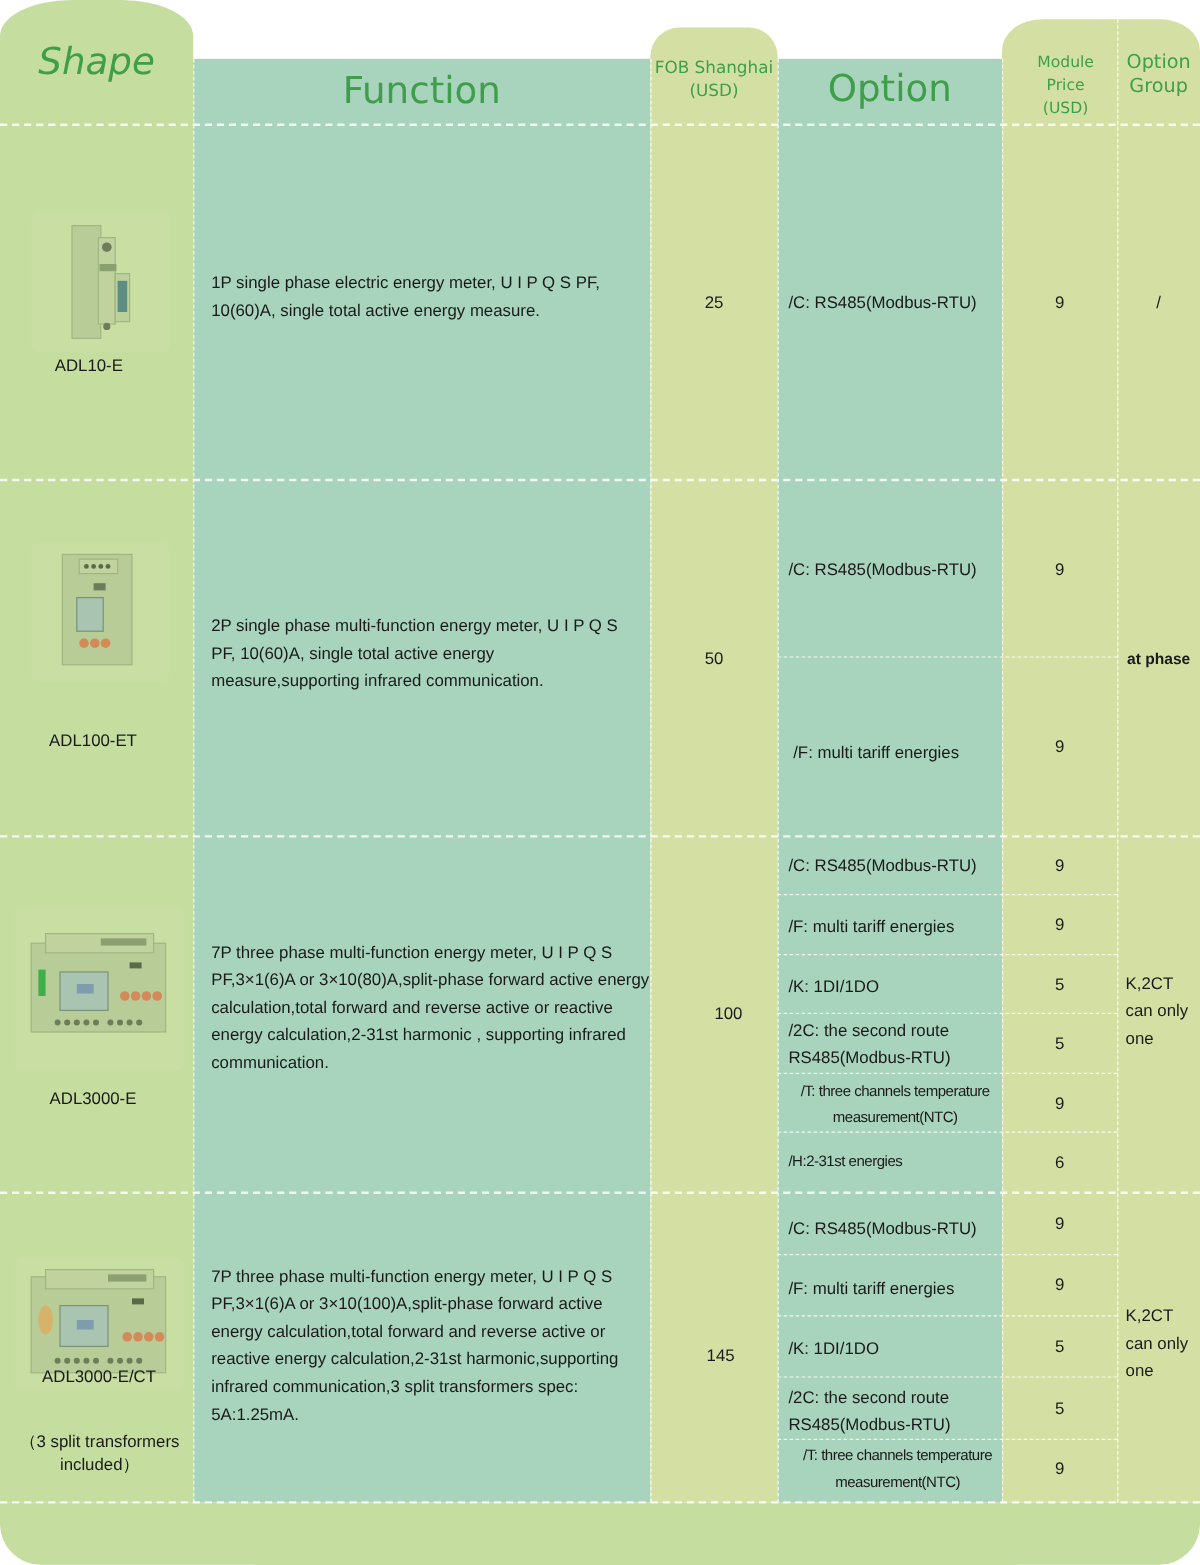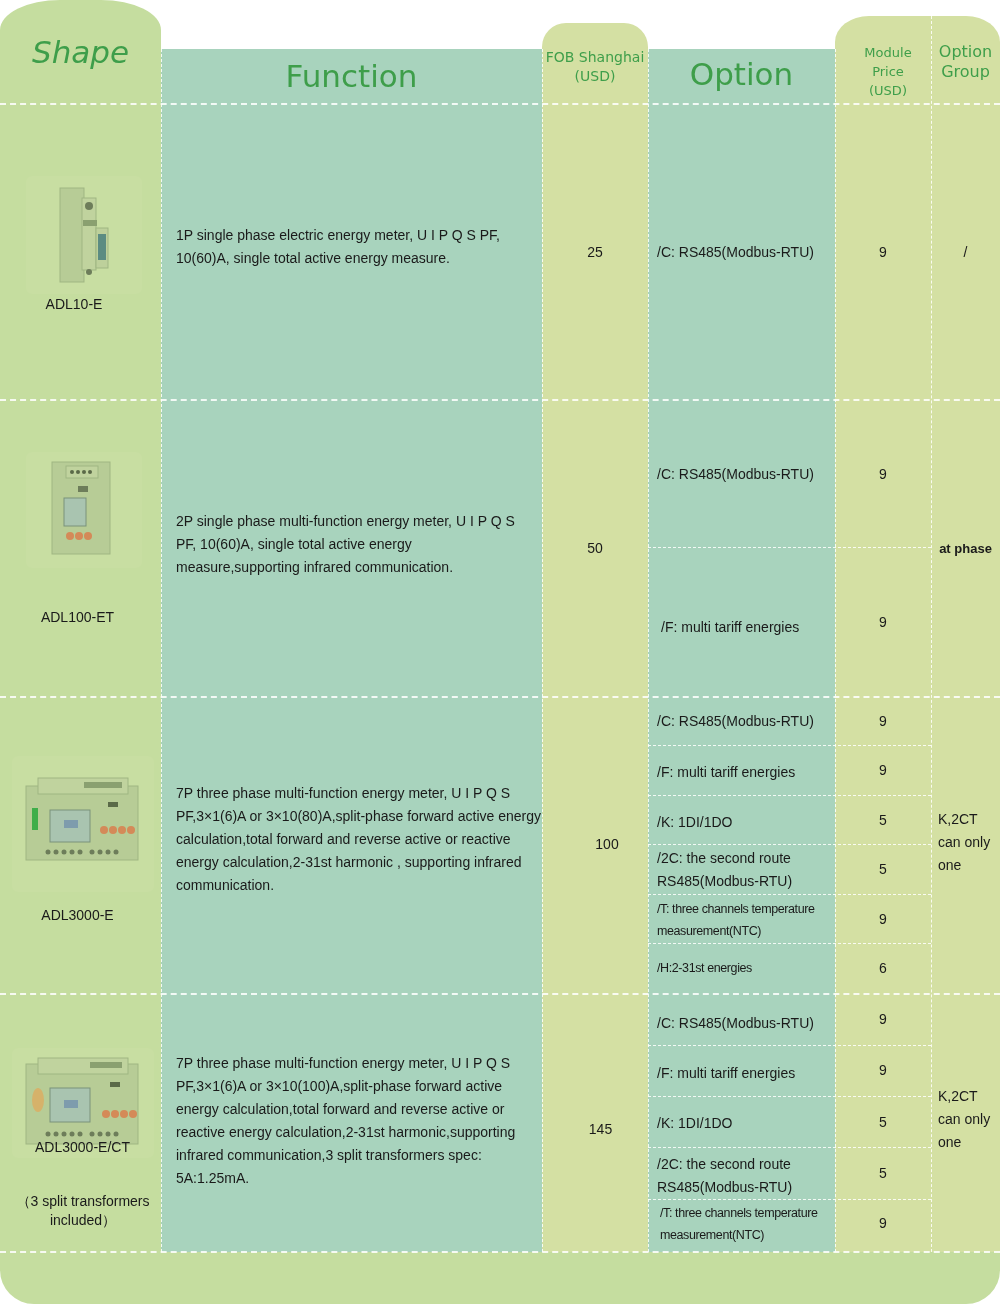--- a/index.html
+++ b/index.html
@@ -15,21 +15,21 @@
   .col-fob { background: #d4e0a3; }
   .col-opt { background: #a8d3bd; }
   .col-mod { background: #d4e0a3; }
   .col-grp { background: #d4e0a3; }
 
   .hdr-green { color: #3e9e4a; font-family: "DejaVu Sans", sans-serif; text-align: center; }
   .dash-h { position: absolute; height: 0; border-top: 2px dashed rgba(255,255,255,0.85); }
   .dash-v { position: absolute; width: 0; border-left: 1px dashed rgba(255,255,255,0.85); }
   .cell { position: absolute; display: flex; align-items: center; font-size: 14px; line-height: 23px; }
   .center { justify-content: center; text-align: center; }
-  .small { font-size: 12.5px; letter-spacing: -0.4px; line-height: 22px; }
+  .small { font-size: 12.5px; letter-spacing: -0.4px; line-height: 22px; text-align: center; }
 
   .product-img { position: absolute; background: #c8dea2; border-radius: 6px; }
   .model { position: absolute; width: 160px; text-align: center; font-size: 14px; line-height: 19px; }
 </style>
 </head>
 <body>
 
 <div class="abs col-shape" style="left:0;top:0;width:161px;height:1252px;border-radius:60px 60px 0 0 / 30px 30px 0 0;"></div>
 <div class="abs col-func" style="left:161px;top:49px;width:381px;height:1203px;"></div>
 <div class="abs col-fob" style="left:542px;top:23px;width:106px;height:1229px;border-radius:24px 24px 0 0;"></div>

